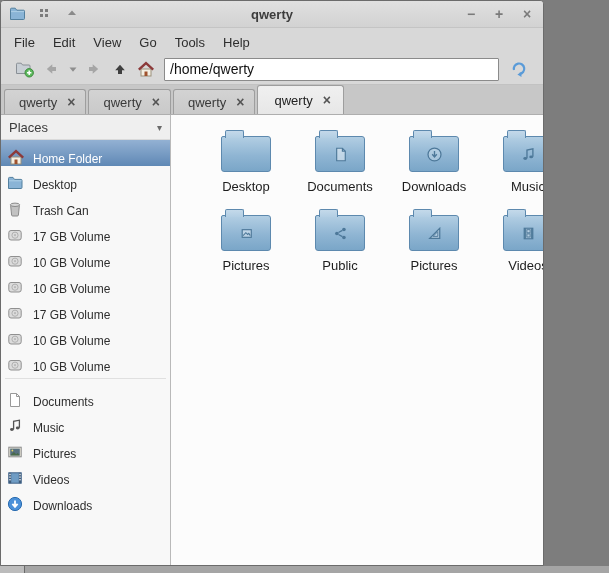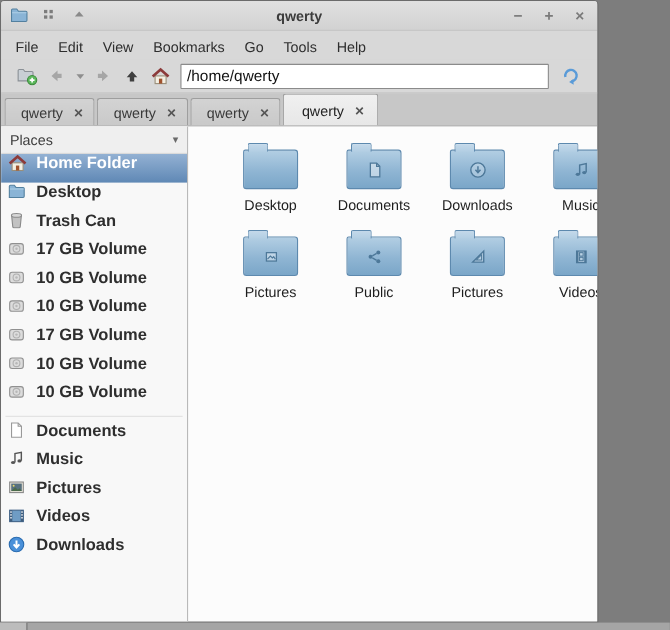--- a/index.html
+++ b/index.html
@@ -48,22 +48,22 @@
   .tab-close { color:#555; font-size:14px; font-weight:bold; line-height:12px; }
 
   
   .content { flex:1; display:flex; min-height:0; background:#fcfcfc;gap:16px; }
   .sidebar { width:170px; flex:0 0 170px; background:#f8f8f8;
     border-right:1px solid #b9b9b9; display:flex; flex-direction:column; }
   .places-header { height:25px; flex:0 0 25px; display:flex; align-items:center;
     background:#efefef; border-bottom:1px solid #dadada; padding:0 8px;
     font-size:13px; color:#3c3c3c; }
   .places-arrow { margin-left:auto; font-size:10px; color:#6a6a6a; }
-  .side-item { height:26px; display:flex; align-items:flex-start; gap:8px; padding:0 6px;
-    font-size:15px; color:#2e2e2e;font-weight:bold; }
+  .side-item { height:26px; display:flex; align-items:flex-end; gap:8px; padding:0 6px;
+    font-size:12px; color:#2e2e2e; }
   .side-item .icon { width:18px; height:17px; display:inline-flex; flex:0 0 18px; }
   .side-item.selected { background:linear-gradient(var(--sel-top,#93b1d3),var(--sel-bottom,#5f88b5));
     color:#ffffff; }
   .side-sep { height:9px; display:flex; align-items:center; padding:0 4px; }
   .side-sep::after { content:""; display:block; width:100%; border-top:1px solid #e0e0e0; }
 
   
   .main { flex:1; padding:12px 0 0 12px; display:grid;
     grid-template-columns:repeat(4,94px); grid-auto-rows:79px; align-content:start; }
   .file-item { display:flex; flex-direction:column; align-items:center; }
@@ -118,21 +118,20 @@
       <span class="winbtn">−</span>
       <span class="winbtn">+</span>
       <span class="winbtn">×</span>
     </div>
   </div>
 
   <div class="menubar" id="menubar">
       <span class="menu-item">File</span>
       <span class="menu-item">Edit</span>
       <span class="menu-item">View</span>
-      <span class="menu-item">Bookmarks</span>
       <span class="menu-item">Go</span>
       <span class="menu-item">Tools</span>
       <span class="menu-item">Help</span>
     </div>
 
   <div class="toolbar">
     <span class="tool-btn">
       <svg viewBox="0 0 20 18" width="20" height="18">
           <path d="M1.5 13.5 L1.5 4.2 Q1.5 3.2 2.5 3.2 L6.2 3.2 L7.6 5 L14 5 Q15 5 15 6 L15 12.5 Q15 13.5 14 13.5 Z" fill="#c9cfd5" stroke="#8a9096"></path>
           <circle cx="14.2" cy="12.8" r="4.2" fill="#5cb85c" stroke="#3d8b3d"></circle>

